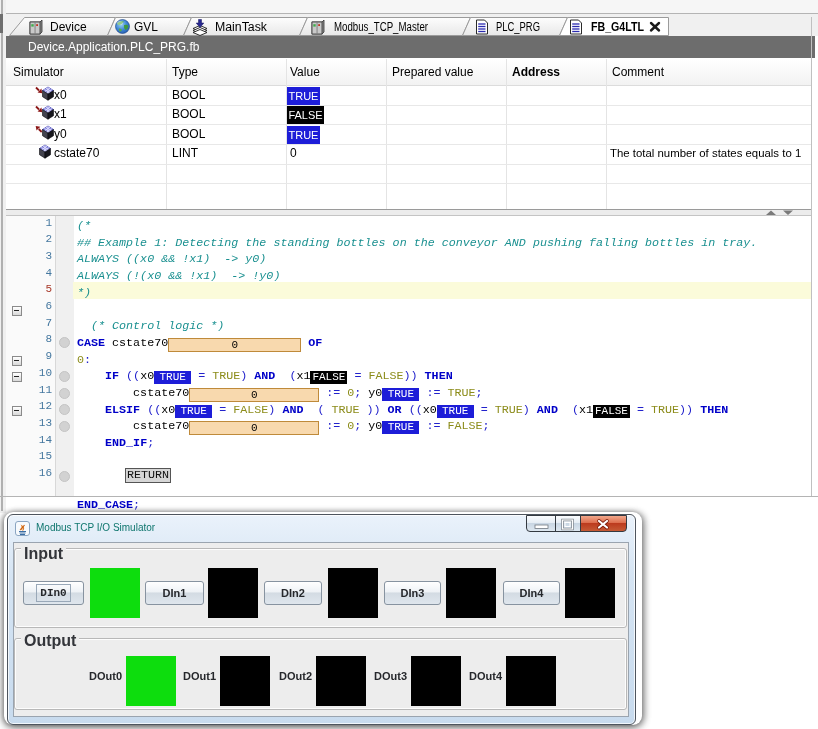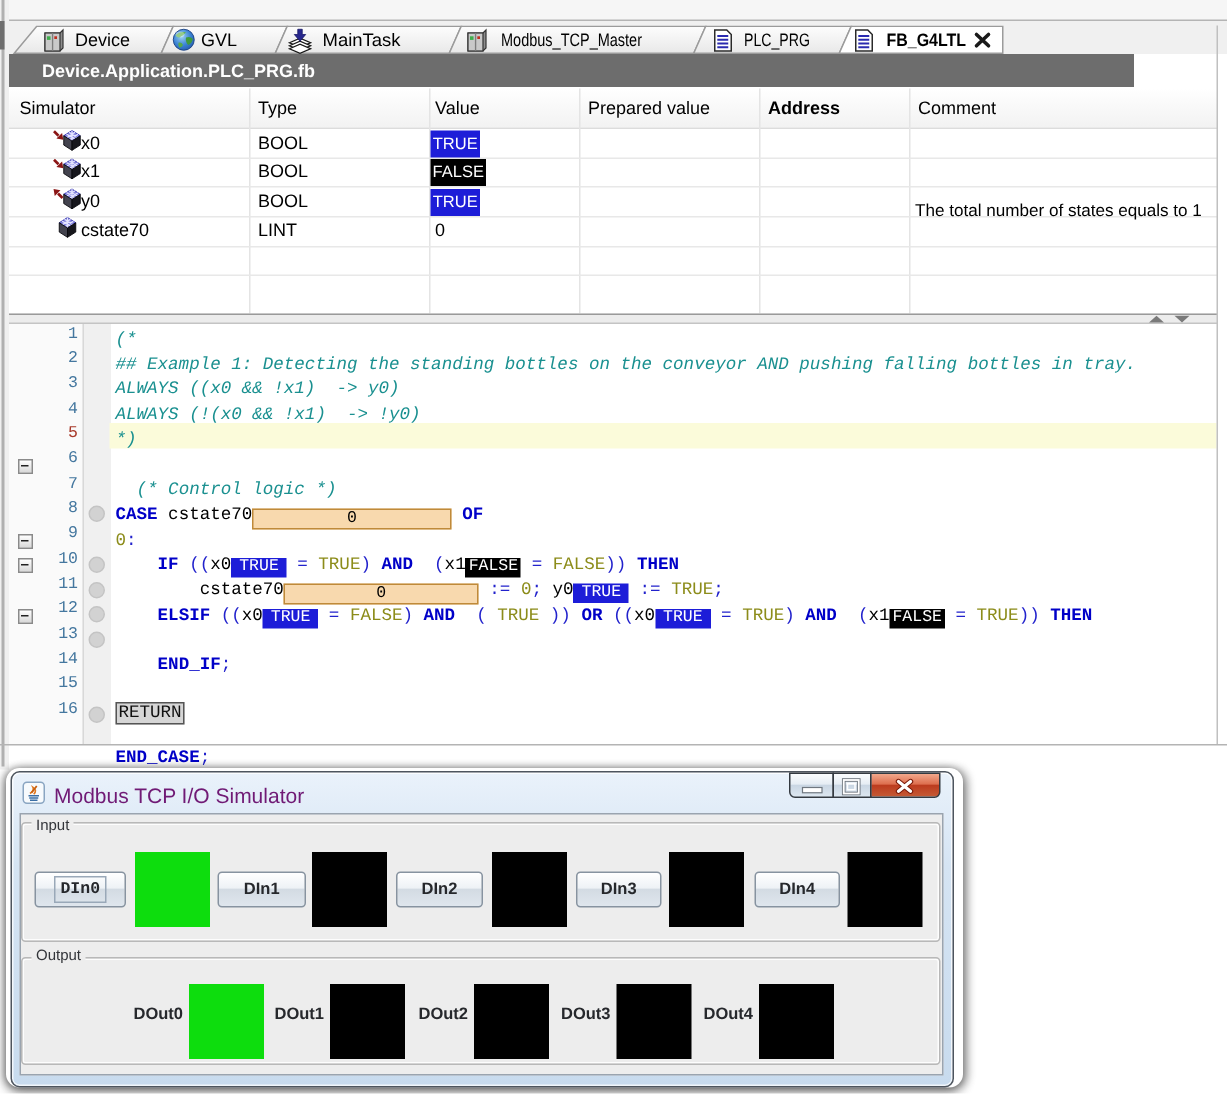--- a/index.html
+++ b/index.html
@@ -4,21 +4,21 @@
 <style>
 html,body{margin:0;padding:0;}
 body{width:818px;height:729px;background:#ffffff;font-family:"Liberation Sans",sans-serif;overflow:hidden;}
 #root{position:relative;width:818px;height:729px;overflow:hidden;}
 .abs{position:absolute;}
 #topbg{left:0;top:0;width:818px;height:36px;background:#f0f0f0;}
 #topbg2{left:0;top:0;width:818px;height:13px;background:#f6f6f6;border-bottom:1px solid #b4b4b4;}
 #leftstrip{left:0;top:0;width:6px;height:513px;background:#f0f0f0;}
 #leftline{left:1px;top:0;width:2px;height:511px;background:#b0b0b0;}
 #leftdark{left:0;top:14px;width:3px;height:19px;background:#6e6e6e;}
-#hdrbar{left:6px;top:36px;width:750px;height:22px;background:#6d6d6d;color:#ffffff;font-weight:bold;font-size:12px;line-height:22px;}
+#hdrbar{left:6px;top:36px;width:809px;height:22px;background:#6d6d6d;color:#ffffff;font-weight:normal;font-size:12px;line-height:22px;}
 #hdrbar span{margin-left:22px;}
 #tablearea{left:6px;top:59px;width:806px;height:150px;background:#ffffff;}
 .colline{position:absolute;top:0;width:1px;height:150px;background:#e4e4e4;}
 .rowline{position:absolute;left:0;width:806px;height:1px;background:#e8e8e8;}
 #tablehead{position:absolute;left:0;top:0;width:806px;height:26px;background:linear-gradient(#ffffff,#f2f2f2);border-bottom:1px solid #dcdcdc;}
 .hcell{position:absolute;top:0;height:26px;line-height:26px;font-size:12px;color:#000;}
 .tcell{position:absolute;font-size:12px;color:#000;height:19px;line-height:19px;}
 .vicon{position:absolute;}
 .vbox{position:absolute;color:#fff;font-size:11px;text-align:center;line-height:18px;height:18px;}
 .bluebox{background:#1d1dd8;}
@@ -41,25 +41,25 @@
 .kw{color:#0000c8;font-weight:bold;}
 .pu{color:#2222cc;}
 .nm{color:#8c8c1a;}
 .ib{display:inline-block;width:37px;height:13px;line-height:13px;font-size:11px;font-style:normal;font-weight:normal;text-align:center;vertical-align:-1px;}
 .ibb{background:#1d1dd8;color:#fff;}
 .ibk{background:#000;color:#fff;}
 .obox{display:inline-block;height:12px;line-height:12px;font-size:11px;text-align:center;vertical-align:-2px;background:#f8d9ae;border:1px solid #bf8a3a;color:#000;}
 .ret{display:inline-block;border:1px solid #555;background:#d6d6d6;padding:0 1px;color:#111;height:13px;line-height:13px;position:relative;top:-1.5px;}
 #simshadow{left:4px;top:512px;width:638px;height:213px;border-radius:9px;box-shadow:0 3px 8px rgba(0,0,0,0.45),3px 0 6px rgba(0,0,0,0.25),-2px 0 5px rgba(0,0,0,0.25);}
 #simwin{left:7px;top:514px;width:627px;height:209px;border-radius:6px;background:linear-gradient(#eaf2fb 0%,#d5e4f3 30%,#c8dbee 100%);border:1px solid #4e555e;box-shadow:inset 0 0 0 1px rgba(255,255,255,0.75);}
-#simtitle{left:36px;top:522px;width:400px;font-size:14px;color:#701a75;}
+#simtitle{left:36px;top:522px;width:400px;font-size:10px;color:#0f766e;}
 #javaicon{left:15px;top:521px;width:13px;height:13px;background:#f7fafd;border:1px solid #8aa5c2;border-radius:3px;}
 #simcontent{left:13px;top:542px;width:614px;height:173px;background:#ededed;border:1px solid #9aa4af;}
 .grp{position:absolute;border:1px solid #b8b8b8;border-radius:3px;box-shadow:inset 0 0 0 1px #fdfdfd;}
-.grplabel{position:absolute;font-size:10px;font-weight:normal;color:#33353a;background:#ededed;padding:0 3px;}
+.grplabel{position:absolute;font-size:16px;font-weight:bold;color:#33353a;background:#ededed;padding:0 3px;}
 .dbtn{position:absolute;height:22px;border:1px solid #8793a0;border-radius:3px;background:linear-gradient(#ffffff 0%,#eef2f6 45%,#d3dbe3 50%,#dfe6ed 100%);font-size:11px;font-weight:bold;color:#26282c;text-align:center;line-height:22px;}
 .sq{position:absolute;width:50px;height:50px;}
 .sqg{background:#0ddd0d;}
 .sqk{background:#000000;}
 .olabel{position:absolute;font-size:11px;font-weight:bold;color:#26282c;}
 #wbgroup{left:526px;top:515px;width:101px;height:18px;}
 .wb{position:absolute;top:0;height:17px;border:1px solid #343a41;box-sizing:border-box;}
 #wbmin{left:0;width:30px;border-radius:0 0 0 4px;background:linear-gradient(#fafcfe 0%,#e6edf4 45%,#c9d6e3 50%,#dde7f0 100%);}
 #wbmax{left:29px;width:26px;background:linear-gradient(#fafcfe 0%,#e6edf4 45%,#c9d6e3 50%,#dde7f0 100%);}
 #wbclose{left:54px;width:47px;border-radius:0 0 4px 0;background:linear-gradient(#f2a88c 0%,#dd6e4e 45%,#bc3b1e 50%,#c55a35 100%);}
@@ -214,21 +214,21 @@
     <div class="tcell" style="left:48px;top:66px;">y0</div>
     <div class="tcell" style="left:48px;top:85px;">cstate70</div>
     <div class="tcell" style="left:166px;top:27px;">BOOL</div>
     <div class="tcell" style="left:166px;top:46px;">BOOL</div>
     <div class="tcell" style="left:166px;top:66px;">BOOL</div>
     <div class="tcell" style="left:166px;top:85px;">LINT</div>
     <div class="vbox bluebox" style="left:281px;top:27.5px;width:33px;">TRUE</div>
     <div class="vbox blackbox" style="left:281px;top:47px;width:37px;">FALSE</div>
     <div class="vbox bluebox" style="left:281px;top:66.5px;width:33px;">TRUE</div>
     <div class="tcell" style="left:284px;top:85px;">0</div>
-    <div class="tcell" style="left:604px;top:73px;font-size:11.4px;">The total number of states equals to 1</div>
+    <div class="tcell" style="left:604px;top:85px;font-size:11.4px;">The total number of states equals to 1</div>
   </div>
 
   <div class="abs" id="splitter"></div>
   <svg class="abs" style="left:760px;top:210px" width="40" height="6">
     <path d="M 6,5 L 11,0.5 L 16,5 Z" fill="#7a7a7a"></path>
     <path d="M 23,0.5 L 33,0.5 L 28,5 Z" fill="#7a7a7a"></path>
   </svg>
 
   <div class="abs" id="codearea"></div>
   <div class="abs" id="foldcol"></div>
@@ -269,23 +269,24 @@
     <div class="cl" style="top:16.7px;"><span class="cm">## Example 1: Detecting the standing bottles on the conveyor AND pushing falling bottles in tray.</span></div>
     <div class="cl" style="top:33.4px;"><span class="cm">ALWAYS ((x0 &amp;&amp; !x1)  -&gt; y0)</span></div>
     <div class="cl" style="top:50.1px;"><span class="cm">ALWAYS (!(x0 &amp;&amp; !x1)  -&gt; !y0)</span></div>
     <div class="cl" style="top:66.8px;"><span class="cm">*)</span></div>
     <div class="cl" style="top:100.2px;">  <span class="cm">(* Control logic *)</span></div>
     <div class="cl" style="top:116.9px;"><span class="kw">CASE</span> cstate70<span class="obox" style="width:131px;">0</span> <span class="kw">OF</span></div>
     <div class="cl" style="top:133.6px;"><span class="nm">0</span><span class="pu">:</span></div>
     <div class="cl" style="top:150.3px;">    <span class="kw">IF</span> <span class="pu">((</span>x0<span class="ib ibb">TRUE</span> <span class="pu">=</span> <span class="nm">TRUE</span><span class="pu">)</span> <span class="kw">AND</span>  <span class="pu">(</span>x1<span class="ib ibk">FALSE</span> <span class="pu">=</span> <span class="nm">FALSE</span><span class="pu">))</span> <span class="kw">THEN</span></div>
     <div class="cl" style="top:167px;">        cstate70<span class="obox" style="width:128px;">0</span> <span class="pu">:=</span> <span class="nm">0</span><span class="pu">;</span> y0<span class="ib ibb">TRUE</span> <span class="pu">:=</span> <span class="nm">TRUE</span><span class="pu">;</span></div>
     <div class="cl" style="top:183.7px;">    <span class="kw">ELSIF</span> <span class="pu">((</span>x0<span class="ib ibb">TRUE</span> <span class="pu">=</span> <span class="nm">FALSE</span><span class="pu">)</span> <span class="kw">AND</span>  <span class="pu">(</span> <span class="nm">TRUE</span> <span class="pu">))</span> <span class="kw">OR</span> <span class="pu">((</span>x0<span class="ib ibb">TRUE</span> <span class="pu">=</span> <span class="nm">TRUE</span><span class="pu">)</span> <span class="kw">AND</span>  <span class="pu">(</span>x1<span class="ib ibk">FALSE</span> <span class="pu">=</span> <span class="nm">TRUE</span><span class="pu">))</span> <span class="kw">THEN</span></div>
+    <div class="cl" style="top:200.4px;">        cstate70<span class="obox" style="width:128px;">0</span> <span class="pu">:=</span> <span class="nm">0</span><span class="pu">;</span> y0<span class="ib ibb">TRUE</span> <span class="pu">:=</span> <span class="nm">FALSE</span><span class="pu">;</span></div>
     <div class="cl" style="top:217.1px;">    <span class="kw">END_IF</span><span class="pu">;</span></div>
     <div class="cl" style="top:233.8px;margin-top:45px;"><span class="kw">END_CASE</span><span class="pu">;</span></div>
-    <div class="cl" style="top:250.5px;"><span class="ret">RETURN</span></div>
+    <div class="cl" style="top:250.5px;margin-left:48px;"><span class="ret">RETURN</span></div>
   </div>
   <div class="abs" id="codebot"></div>
 
   <div class="abs" id="simshadow"></div>
   <div class="abs" id="simwin"></div>
   <div class="abs" id="javaicon">
 <svg width="13" height="13">
     <path d="M 4,7 Q 7,5 6,3 Q 9,5 6.5,7.5" fill="none" stroke="#e07820" stroke-width="1.1"></path>
     <path d="M 8.5,2 L 5,6.5" stroke="#c86010" stroke-width="1.2"></path>
     <path d="M 3,8.5 L 10,8.5 M 3.5,10 L 9.5,10 M 4,11.5 L 9,11.5" stroke="#3a6ea5" stroke-width="1"></path>

